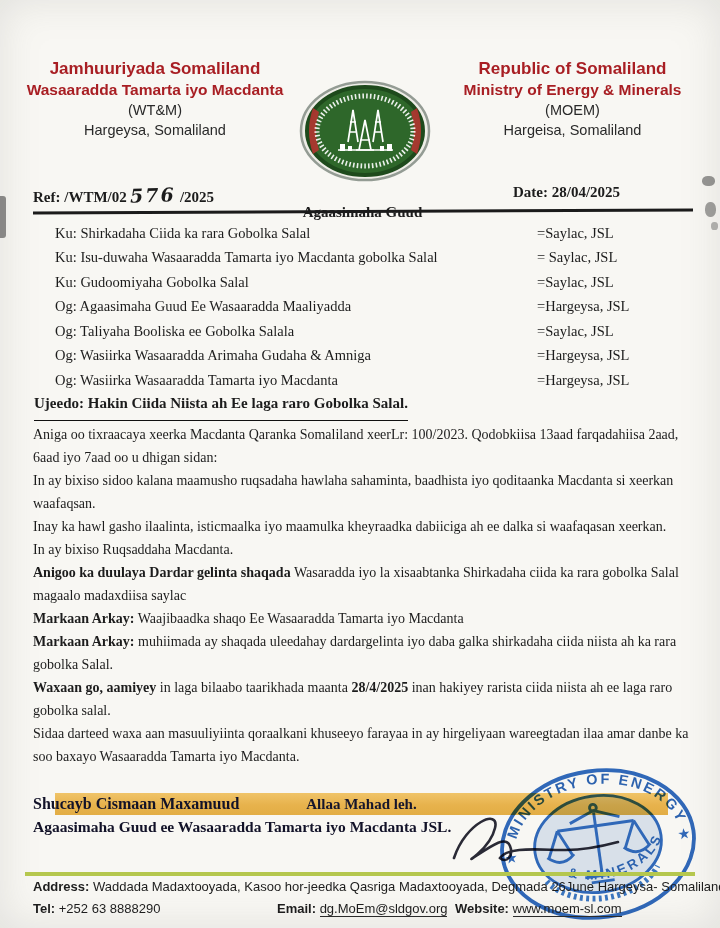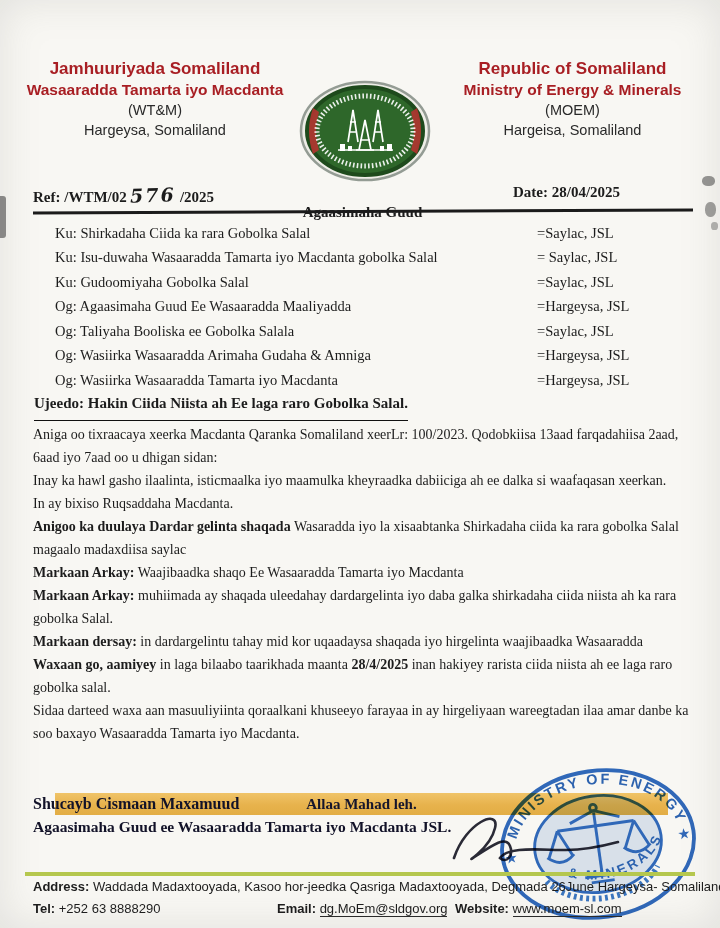--- a/index.html
+++ b/index.html
@@ -149,26 +149,26 @@
       <span class="rec-loc">=Hargeysa, JSL</span>
     </div>
   </div>
 
   <div class="subject">
     <span>Ujeedo: Hakin Ciida Niista ah Ee laga raro Gobolka Salal.</span>
   </div>
 
   <div class="body-text">
       <p><span>Aniga oo tixraacaya xeerka Macdanta Qaranka Somaliland xeerLr: 100/2023. Qodobkiisa 13aad farqadahiisa 2aad, 6aad iyo 7aad oo u dhigan sidan:</span></p>
+      <p><span>In ay bixiso sidoo kalana maamusho ruqsadaha hawlaha sahaminta, baadhista iyo qoditaanka Macdanta si xeerkan waafaqsan.</span></p>
       <p><span>Inay ka hawl gasho ilaalinta, isticmaalka iyo maamulka kheyraadka dabiiciga ah ee dalka si waafaqasan xeerkan.</span></p>
       <p><span>In ay bixiso Ruqsaddaha Macdanta.</span></p>
       <p><span class="b">Anigoo ka duulaya Dardar gelinta shaqada</span><span> Wasaradda iyo la xisaabtanka Shirkadaha ciida ka rara gobolka Salal magaalo madaxdiisa saylac</span></p>
       <p><span class="b">Markaan Arkay:</span><span> Waajibaadka shaqo Ee Wasaaradda Tamarta iyo Macdanta</span></p>
       <p><span class="b">Markaan Arkay:</span><span> muhiimada ay shaqada uleedahay dardargelinta iyo daba galka shirkadaha ciida niista ah ka rara gobolka Salal.</span></p>
-      <p><span class="b">Markaan dersay:</span><span> in dardargelintu tahay mid kor uqaadaysa shaqada iyo hirgelinta waajibaadka Wasaaradda</span></p>
       <p><span class="b">Waxaan go, aamiyey</span><span> in laga bilaabo taarikhada maanta </span><span class="b">28/4/2025</span><span> inan hakiyey rarista ciida niista ah ee laga raro gobolka salal.</span></p>
       <p><span>Sidaa darteed waxa aan masuuliyiinta qoraalkani khuseeyo farayaa in ay hirgeliyaan wareegtadan ilaa amar danbe ka soo baxayo Wasaaradda Tamarta iyo Macdanta.</span></p>
     </div>
 
   <div class="thanks-bar">Allaa Mahad leh.</div>
 
   <div class="sig-block">
     <div class="sig-name">Shucayb Cismaan Maxamuud</div>
     <div class="sig-title">Agaasimaha Guud ee Wasaaradda Tamarta iyo Macdanta JSL.</div>
   </div>

